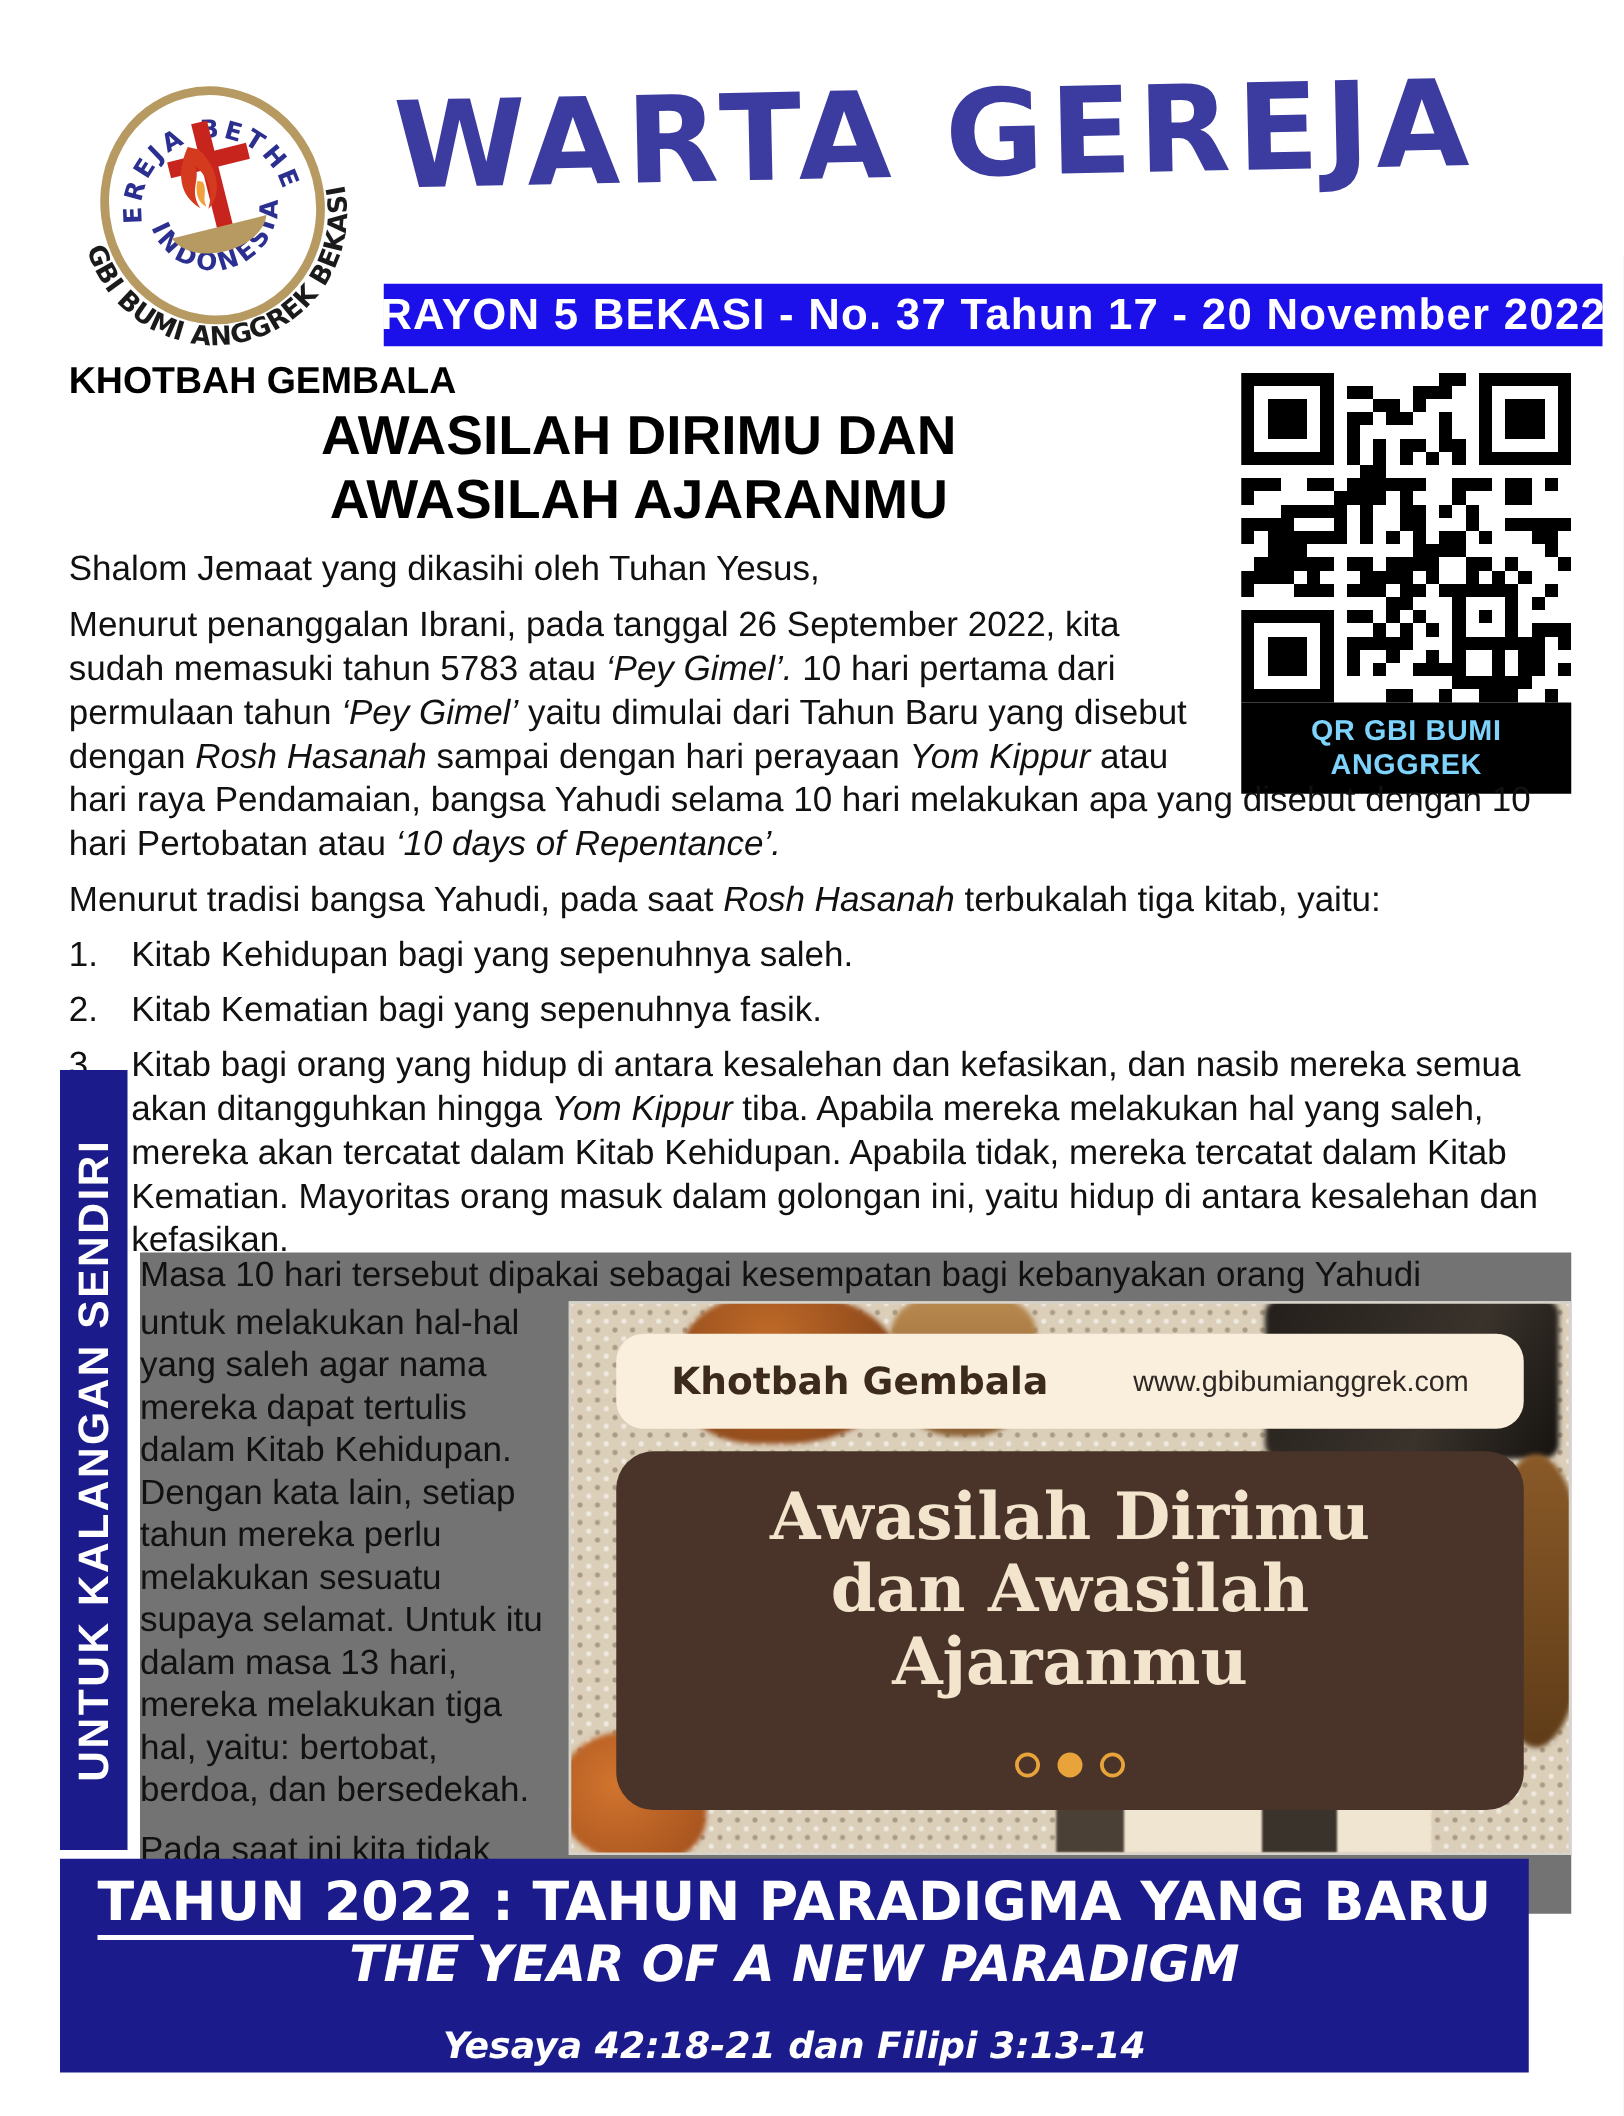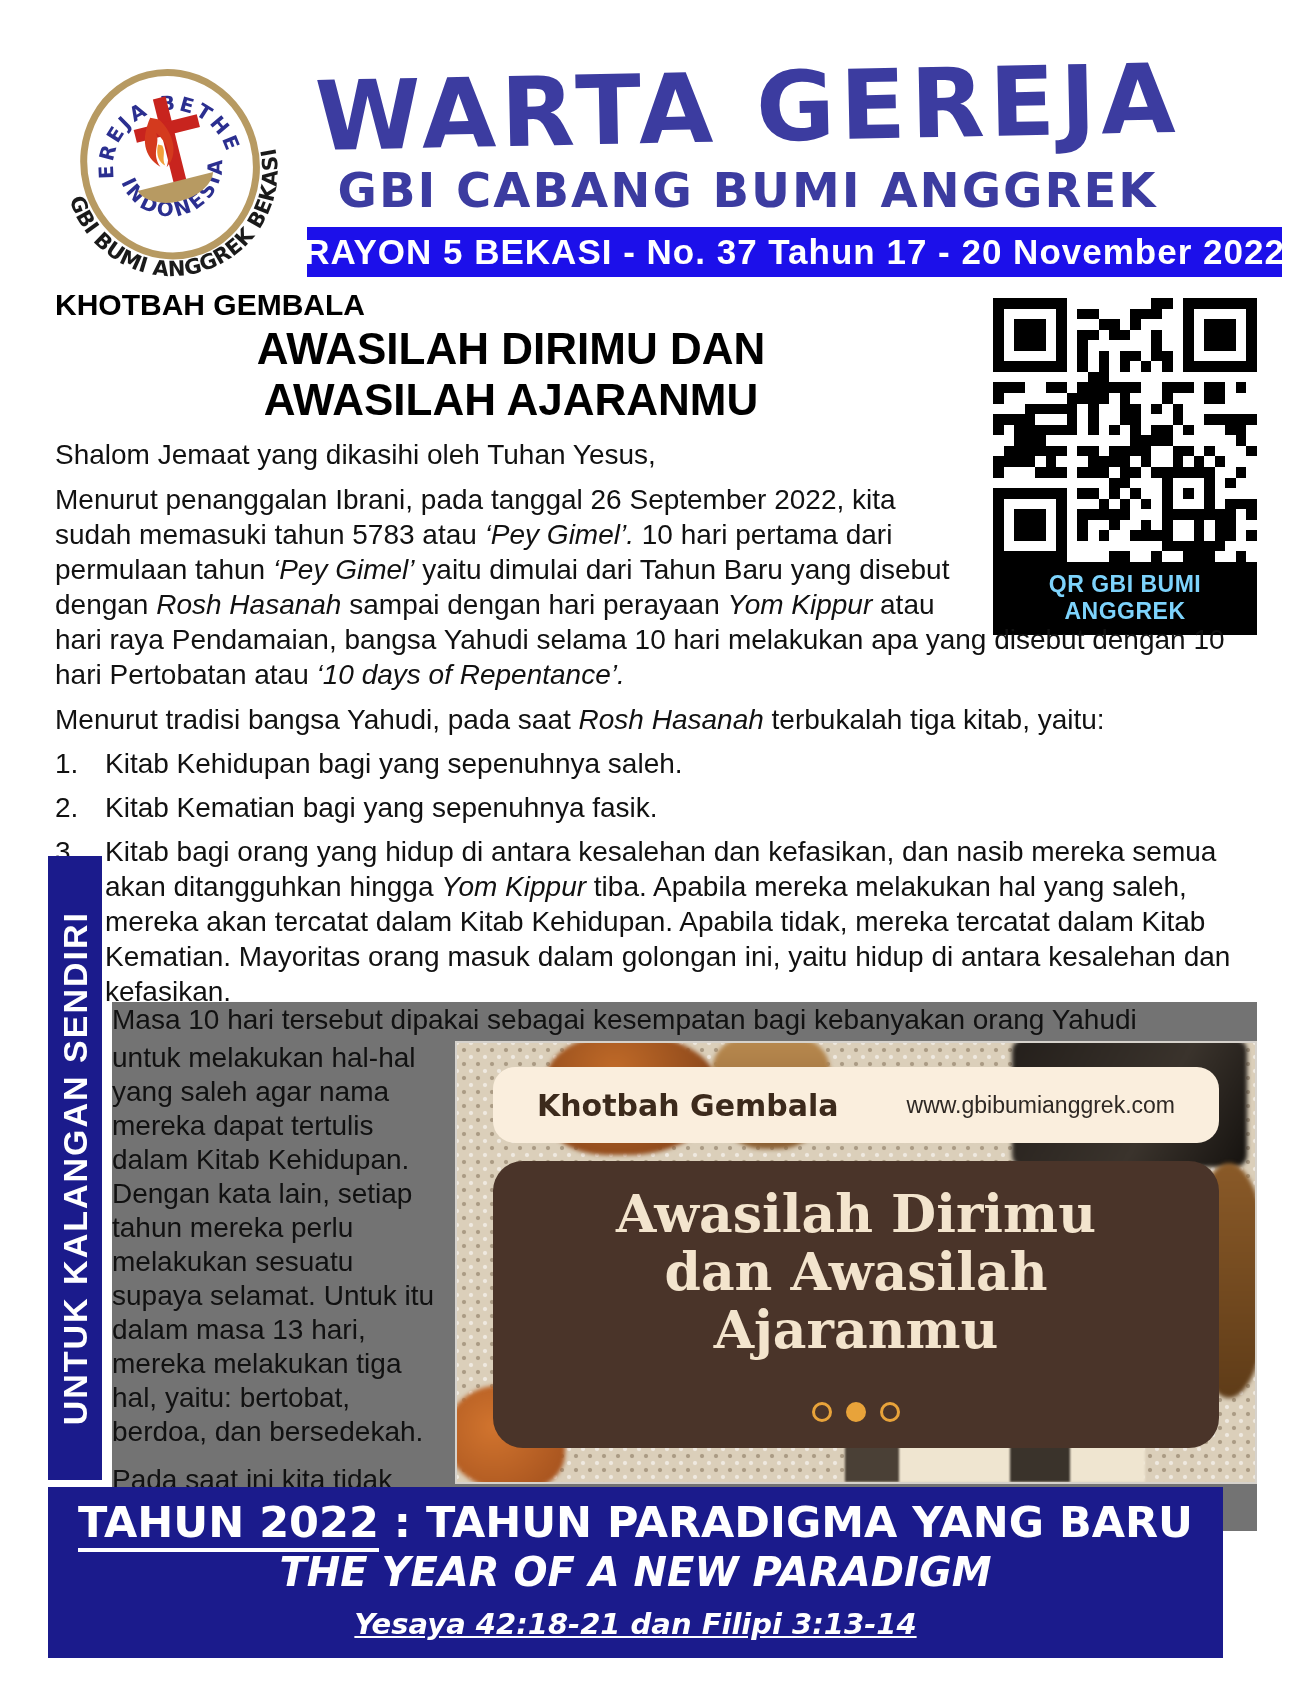--- a/index.html
+++ b/index.html
@@ -85,21 +85,21 @@
   .dot{width:20px;height:20px;border-radius:50%;border:3px solid var(--gold,#e8a33a);box-sizing:border-box;}
   .dot.filled{background:var(--gold,#e8a33a);}
 
   
   .footer-banner{position:absolute;left:48px;top:1487px;width:1175px;height:171px;
         background:var(--navy,#1b1b8c);color:#fff;text-align:center;box-sizing:border-box;
         padding-top:10px;font-family:"DejaVu Sans",sans-serif;}
   .fb1{font-size:43px;font-weight:700;white-space:nowrap;}
   .fb1 .ul{border-bottom:4px solid #fff;padding-bottom:1px;}
   .fb2{font-size:40px;font-weight:700;font-style:italic;margin-top:2px;white-space:nowrap;}
-  .fb3{font-size:29px;font-weight:700;font-style:italic;margin-top:12px;text-decoration:underline;}
+  .fb3{font-size:29px;font-weight:700;font-style:italic;margin-top:24px;}
 </style>
 </head>
 <body>
 
 <div class="page">
 
   <svg class="logo" viewBox="0 0 240 245">
     <g transform="rotate(-14 120 120)">
       <defs>
         <path id="outerArc" d="M 14,118 A 106,106 0 0 0 226,118"></path>
@@ -120,21 +120,20 @@
         <rect x="119" y="45" width="13" height="100" fill="#c8241e"></rect>
         <rect x="93" y="70" width="65" height="13" fill="#c8241e"></rect>
       </g>
       <path d="M112,62 C98,80 96,98 110,112 C104,96 116,90 114,78 C124,92 122,104 116,114 C130,106 132,84 120,66 Z" fill="#d43a1e"></path>
       <path d="M113,90 C108,100 110,108 115,112 C113,104 119,100 117,92 Z" fill="#f2a13c"></path>
       <path d="M 82,130 A 40,26 0 0 0 160,130 Z" fill="#b79a62"></path>
     </g>
   </svg>
 
   <div class="masthead-title">WARTA GEREJA</div>
-  <div class="masthead-subtitle">GBI CABANG BUMI ANGGREK</div>
   <div class="rayon-banner">RAYON 5 BEKASI - No. 37 Tahun 17 - 20 November 2022</div>
 
   <div class="section-label">KHOTBAH GEMBALA</div>
 
   <div class="qr-block">
     <svg id="qr-matrix" viewBox="0 0 25 25" shape-rendering="crispEdges">
         <rect x="15" y="0" width="1" height="1" fill="#000"></rect>
         <rect x="16" y="0" width="1" height="1" fill="#000"></rect>
         <rect x="8" y="1" width="1" height="1" fill="#000"></rect>
         <rect x="9" y="1" width="1" height="1" fill="#000"></rect>

